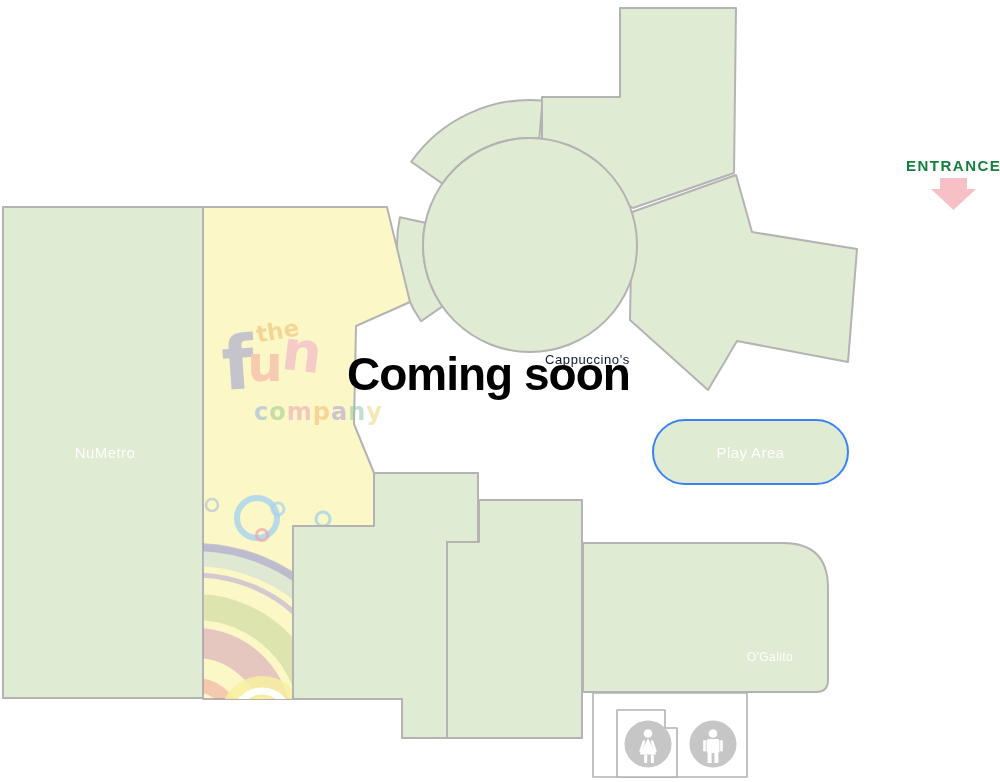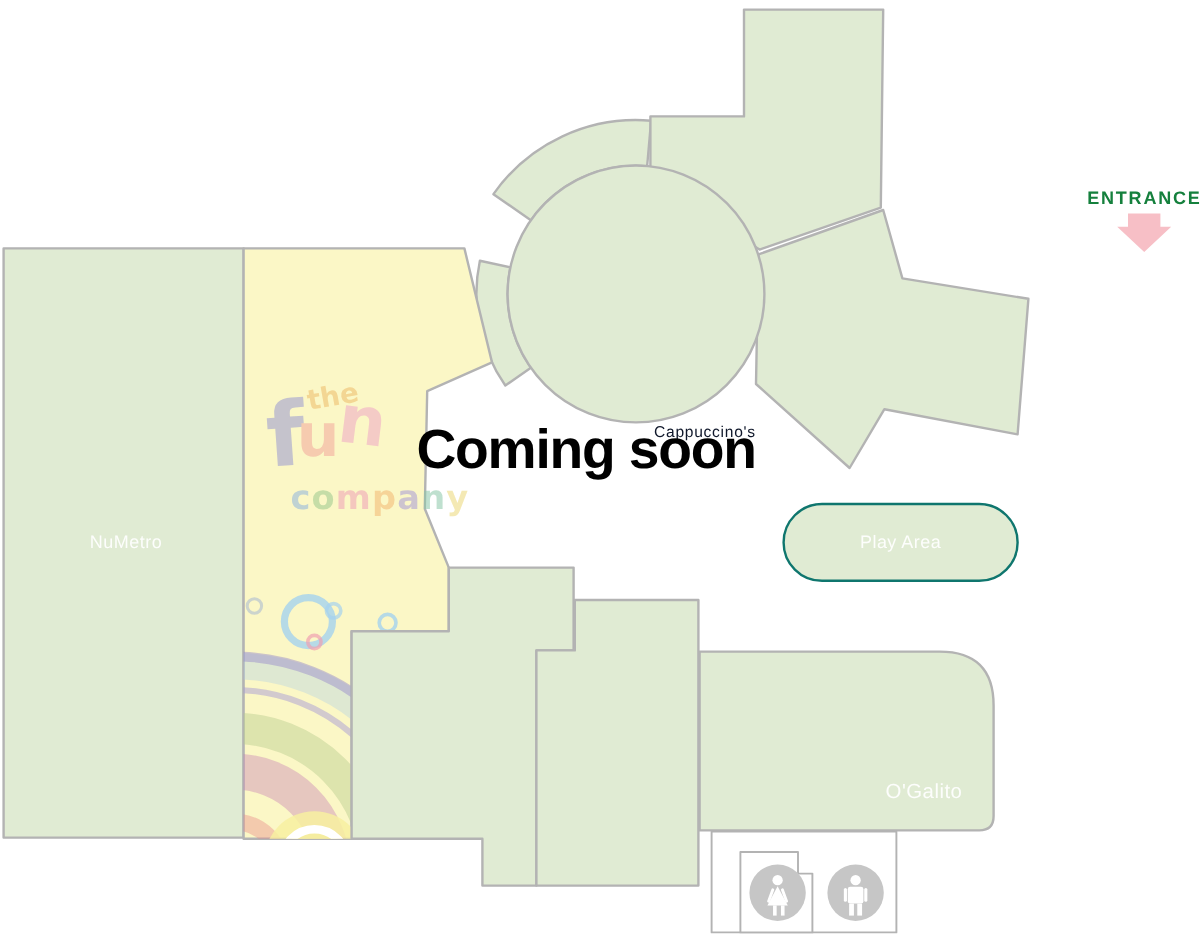--- a/index.html
+++ b/index.html
@@ -6,40 +6,40 @@
   #canvas{position:relative;width:1000px;height:782px;background:#ffffff;overflow:hidden;
           font-family:"Liberation Sans", sans-serif;}
   #mapsvg{position:absolute;left:0;top:0;}
   .shape{stroke:#b3b3b3;stroke-width:2;stroke-linejoin:round;}
   .thin{stroke:#b3b3b3;stroke-width:1.6;stroke-linejoin:round;}
   .lbl{position:absolute;color:rgba(255,255,255,0.92);font-size:15px;letter-spacing:.4px;
        text-align:center;pointer-events:none;}
   #numetro-label{left:3px;top:207px;width:204px;height:490px;display:flex;
                  align-items:center;justify-content:center;}
   #playarea{position:absolute;left:652px;top:419px;width:197px;height:66px;
-            background:#e0ebd3;border:2px solid #0f766e;border-radius:35px;
+            background:#e0ebd3;border:2px solid #3b82f6;border-radius:35px;
             display:flex;align-items:center;justify-content:center;box-sizing:border-box;}
-  #ogalito-label{left:690px;top:650px;width:160px;font-size:17px;}
+  #ogalito-label{left:690px;top:650px;width:160px;font-size:12px;}
   #faint-store{position:absolute;left:545px;top:352px;color:#0f172a;font-size:13px;
                letter-spacing:.6px;}
   #coming-soon{position:absolute;left:347px;top:347px;color:#000;
                font-family:Liberation Sans, sans-serif;font-weight:900;font-size:46px;
                letter-spacing:-1px;}
   #entrance-label{position:absolute;left:906px;top:157px;color:#15803d;font-weight:bold;
                   font-size:15px;letter-spacing:1.5px;font-family:"Liberation Sans",sans-serif;}
   
   #fun-logo{position:absolute;left:220px;top:318px;width:150px;height:110px;opacity:.55;
             font-family:"DejaVu Sans", sans-serif;font-weight:bold;}
   #logo-the{position:absolute;left:36px;top:0px;font-size:23px;transform:rotate(-10deg);}
   #logo-fun{position:absolute;left:2px;top:2px;white-space:nowrap;}
   #logo-fun span{display:inline-block;}
   #logo-fun span:nth-child(1){font-size:74px;transform:rotate(-4deg);}
   #logo-fun span:nth-child(2){font-size:50px;transform:translateY(-8px);margin-left:-7px;}
   #logo-fun span:nth-child(3){font-size:56px;transform:rotate(7deg) translateY(-18px);margin-left:-3px;}
-  #logo-company{position:absolute;left:22px;top:80px;font-size:28px;letter-spacing:1px;}
+  #logo-company{position:absolute;left:34px;top:80px;font-size:24px;letter-spacing:1px;}
 </style>
 </head>
 <body>
 
 <div id="canvas">
 
   <svg id="mapsvg" width="1000" height="782" viewBox="0 0 1000 782">
 
     <defs>
       <clipPath id="swirlClip">

